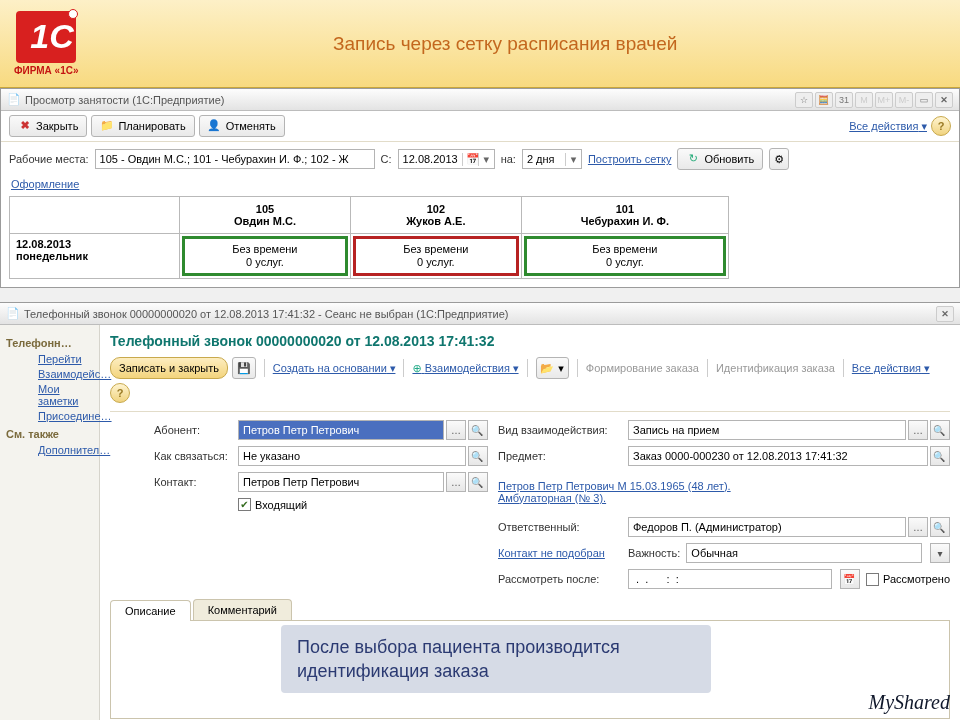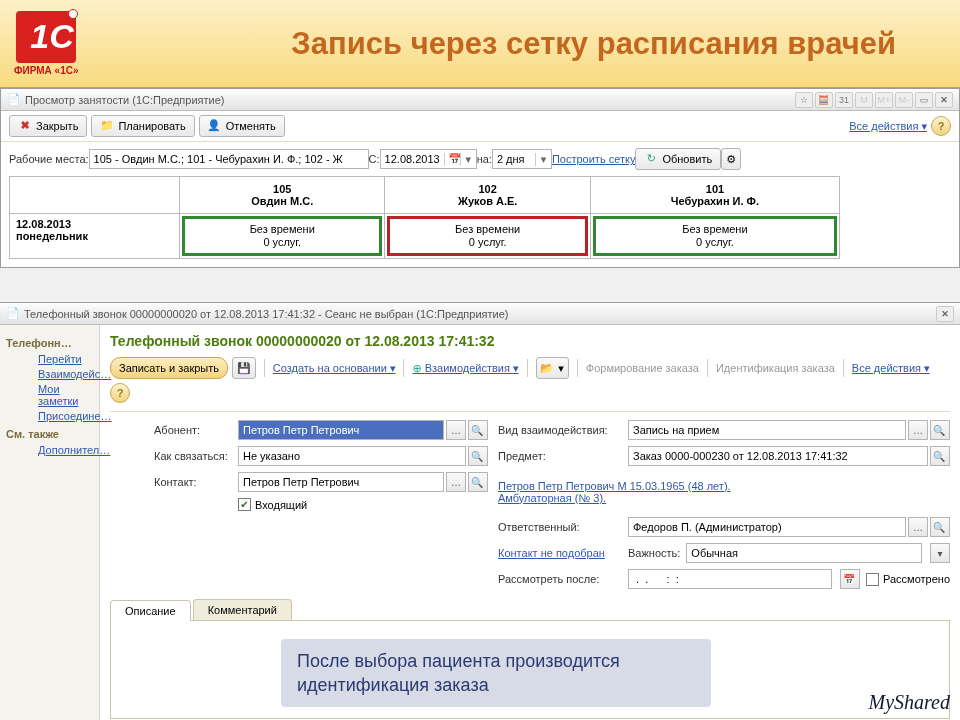--- a/index.html
+++ b/index.html
@@ -4,66 +4,66 @@
 <style>
   * { box-sizing: border-box; margin: 0; padding: 0; }
   body { font-family: Arial, Verdana, sans-serif; font-size: 11px; width: 960px; height: 720px; background: #f0f0f0; overflow: hidden; position: relative; }
   
   .slide-header { background: linear-gradient(180deg, #fdf0c7 0%, #f8da80 100%); height: 88px; display: flex; align-items: center; padding: 6px 14px; border-bottom: 1px solid #c9a63a; }
   .logo-wrap { display: flex; flex-direction: column; align-items: center; margin-right: 36px; }
   .logo-1c { width: 60px; height: 52px; background: #d8201f; border-radius: 4px; position: relative; }
   .logo-1c::before { content:"1С"; color:#fff; font-weight:bold; font-size:34px; position:absolute; left:14px; top:6px; font-style: italic; }
   .logo-c { position:absolute; right:-2px; top:-2px; width:10px; height:10px; border:1px solid #d8201f; border-radius:50%; background:#fff; }
   .logo-sub { color:#c41512; font-weight:bold; font-size:10px; margin-top:2px; }
-  .slide-title { color:#c3671e; font-size:31px; font-weight:bold; flex:1; text-align:right; padding-right:50px; }
+  .slide-title { color:#c3671e; font-size:19px; font-weight:normal; flex:1; text-align:center; padding-right:50px; }
 
   .window { background:#fff; border:1px solid #9b9b9b; margin:0; }
   .winbar { background: linear-gradient(180deg,#fdfdfd,#e3e3e3); height:22px; display:flex; align-items:center; padding:0 6px; border-bottom:1px solid #bcbcbc; font-size:11px; color:#555; }
   .winbar .wi { width:14px; height:14px; margin-right:4px; display:inline-flex; align-items:center; justify-content:center; }
   .winbar .spacer { flex:1; }
   .winbar .tool-ic { width:18px; height:16px; margin-left:2px; background:#eee; border:1px solid #ccc; border-radius:2px; display:inline-flex; align-items:center; justify-content:center; font-size:9px; color:#777; }
   .winbar .close-x { font-weight:bold; color:#666; cursor:pointer; }
 
   .win-title { color:#b06718; font-weight:bold; font-size:15px; padding:8px 10px 6px; }
   
   .toolbar { display:flex; align-items:center; gap:4px; padding:4px 8px; border-bottom:1px solid #e2dcc9; }
   .btn { background:linear-gradient(180deg,#fafafa,#e9e9e9); border:1px solid #b4b4b4; border-radius:3px; padding:2px 8px; font-size:11px; display:inline-flex; align-items:center; gap:4px; cursor:pointer; height:22px; }
   .btn.primary { background:linear-gradient(180deg,#fdedc0,#f3d47d); border-color:#c8a94d;border-radius:10px; }
   .ic { width:14px; height:14px; display:inline-block; }
   .link { color:#2d5aaa; text-decoration:underline; cursor:pointer; font-size:11px; }
   .help-ic { width:20px; height:20px; border:1px solid #c8a94d; border-radius:50%; background:linear-gradient(180deg,#fff4d0,#f0d37f); display:inline-flex; align-items:center; justify-content:center; color:#9a7a24; font-weight:bold; }
 
-  .filter-row { display:flex; align-items:center; padding:6px 8px; font-size:11px; flex-wrap:wrap; }
+  .filter-row { display:flex; align-items:center; gap:6px; padding:6px 8px; font-size:11px; flex-wrap:wrap; }
   .filter-row label { color:#333; }
   .txt-in { border:1px solid #b4b4b4; height:20px; padding:1px 4px; font-size:11px; background:#fff; }
   .combo { border:1px solid #b4b4b4; height:20px; display:inline-flex; align-items:center; background:#fff; }
   .combo span { padding:0 4px; }
   .combo .dd { width:16px; border-left:1px solid #ccc; text-align:center; color:#666; cursor:pointer; }
 
   .design-link { padding:2px 10px 6px; }
 
   .grid-wrap { padding:0 8px 8px; }
-  table.sched { border-collapse:collapse; width:831px; }
+  table.sched { border-collapse:collapse; width:720px; }
   table.sched th, table.sched td { border:1px solid #b9b9b9; font-size:11px; }
   table.sched th { background:#fff; padding:6px 4px; text-align:center; font-weight:bold; }
   table.sched .row-head { background:#fff; padding:4px 6px; font-weight:bold; text-align:left; width:170px; vertical-align:top; }
   .slot { padding:0; }
   .slot-in { border:3px solid #2f8a2f; margin:2px; padding:4px 2px; text-align:center; background:#fff; }
   .slot-in.red { border-color:#b72222; }
   .slot-in div { line-height:13px; }
 
   
   .window2 { position:absolute; left:0; right:0; top:302px; background:#fff; border-top:1px solid #9b9b9b; border-bottom:1px solid #9b9b9b; }
   .body2 { display:flex; }
   .side-nav { width:100px; background:#f4f3ee; border-right:1px solid #d6d4cc; padding:6px 6px; font-size:11px; }
   .side-nav .hgrp { color:#7a6a3c; font-weight:bold; margin:6px 0 4px; }
   .side-nav .sitem { color:#2d5aaa; text-decoration:underline; display:block; margin:3px 0; cursor:pointer;padding-left:32px; }
 
   .form-area { flex:1; padding:0 10px 10px; position:relative; }
-  .form-title { color:#4d7c0f; font-weight:bold; font-size:14px; padding:8px 0 6px; }
+  .form-title { color:#0f766e; font-weight:bold; font-size:14px; padding:8px 0 6px; }
   .toolbar2 { display:flex; align-items:center; gap:4px; padding:2px 0 8px; flex-wrap:wrap; border-bottom:1px solid #e2dcc9; margin-bottom:8px; }
   .sep { width:1px; height:18px; background:#ccc; margin:0 4px; }
   .grey { color:#999; }
 
   .form-grid { display:grid; grid-template-columns: 74px 250px 120px 1fr; column-gap:10px; row-gap:6px; align-items:center; font-size:11px;margin-left:44px; }
   .form-grid label { color:#333; }
   .fld { display:flex; align-items:center; }
   .fld input { flex:1; }
   .fld .ibtn { width:20px; height:20px; border:1px solid #b4b4b4; margin-left:2px; display:inline-flex; align-items:center; justify-content:center; background:linear-gradient(180deg,#fafafa,#e7e7e7); cursor:pointer; font-size:10px; color:#555; }
   .sel-hl { background:#4a6fbf; color:#fff; }
@@ -71,21 +71,21 @@
   .patient-link a { color:#2d5aaa; text-decoration:underline; }
 
   .chk { display:inline-flex; align-items:center; gap:4px; }
   .chkbox { width:13px; height:13px; border:1px solid #7a7a7a; display:inline-flex; align-items:center; justify-content:center; font-size:10px; color:#336b1e; }
 
   .tabs { margin-top:10px; border-bottom:1px solid #cbc4ad; display:flex; gap:0; }
   .tab { padding:4px 14px; border:1px solid #cbc4ad; border-bottom:none; background:#f0ecdc; border-radius:4px 4px 0 0; margin-right:2px; cursor:pointer; }
   .tab.active { background:#fff; position:relative; top:1px; }
 
   .desc-box { border:1px solid #cbc4ad; border-top:none; height:98px; position:relative; background:#fff; }
-  .callout { position:absolute; left:170px; top:18px; background:#d6dbe6; color:#2b3a72; font-size:18px; padding:10px 16px; border-radius:4px; line-height:24px; width:430px; }
+  .callout { position:absolute; left:170px; top:4px; background:#d6dbe6; color:#2b3a72; font-size:18px; padding:10px 16px; border-radius:4px; line-height:24px; width:430px; }
 
   .watermark { position:absolute; right:10px; bottom:6px; color:#0f172a; font-size:20px; font-style:italic; font-family: 'Times New Roman', serif; }
 </style>
 </head>
 <body>
 
 <div class="slide-header">
   <div class="logo-wrap">
     <div class="logo-1c">
         <span class="logo-c"></span>
@@ -146,20 +146,21 @@
     <a class="link">Построить сетку</a>
     <button class="btn">
         <span class="ic" style="color:#2a7">↻</span>
         <span>Обновить</span>
       </button>
     <button class="btn" style="padding:2px 4px">
         <span>⚙</span>
       </button>
   </div>
 
+  <div class="design-link"><a class="link">Оформление</a></div>
 
   <div class="grid-wrap">
     <table class="sched">
       <tbody>
           <tr>
         <th style="width:170px"></th>
         <th>
               <div>105</div>
               <div>Овдин М.С.</div>
             </th>

